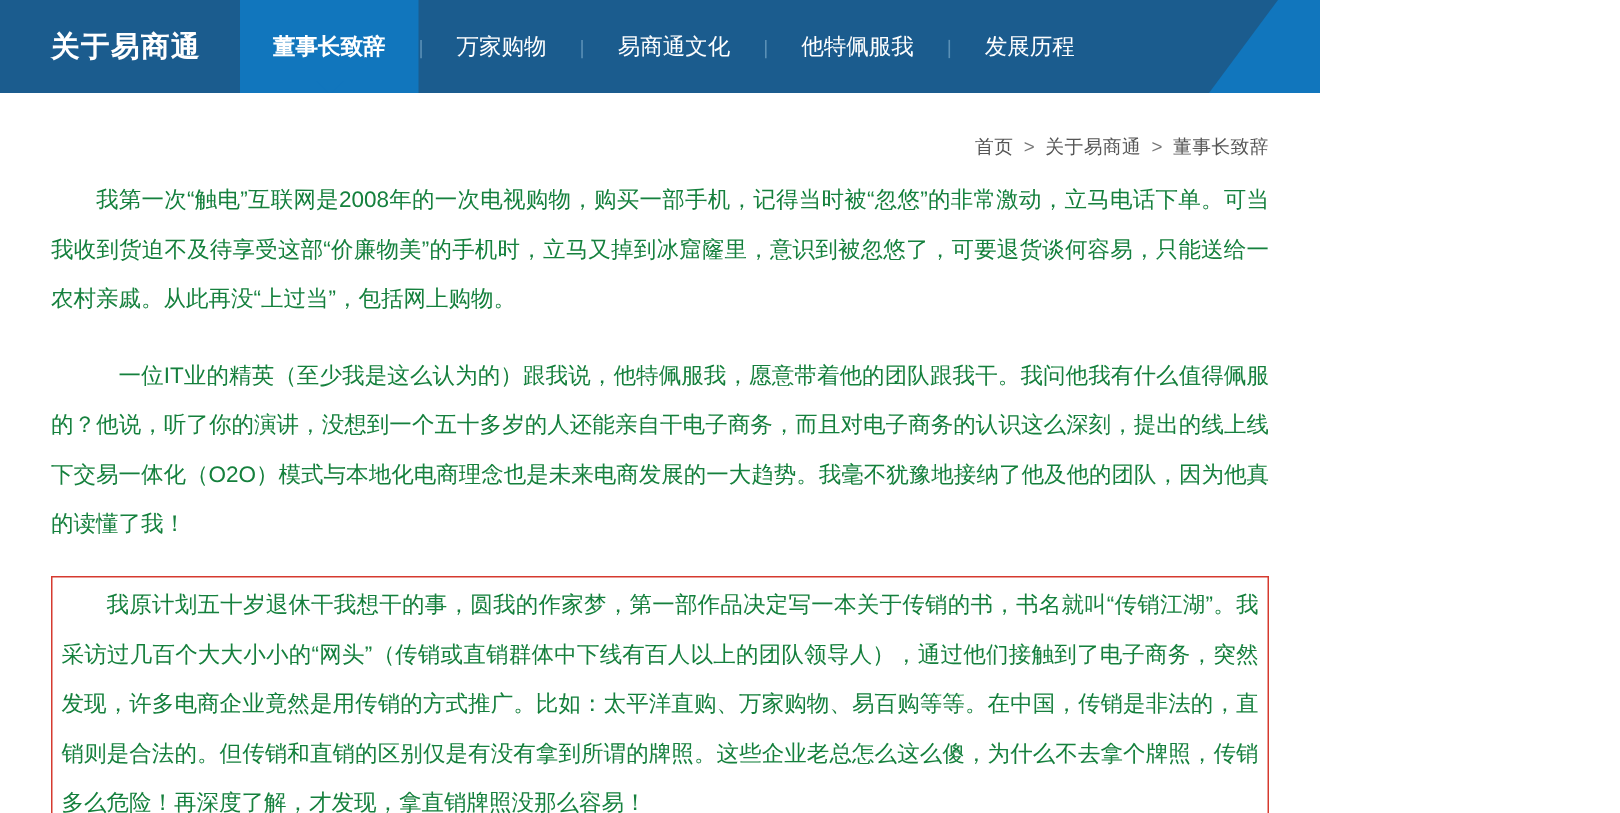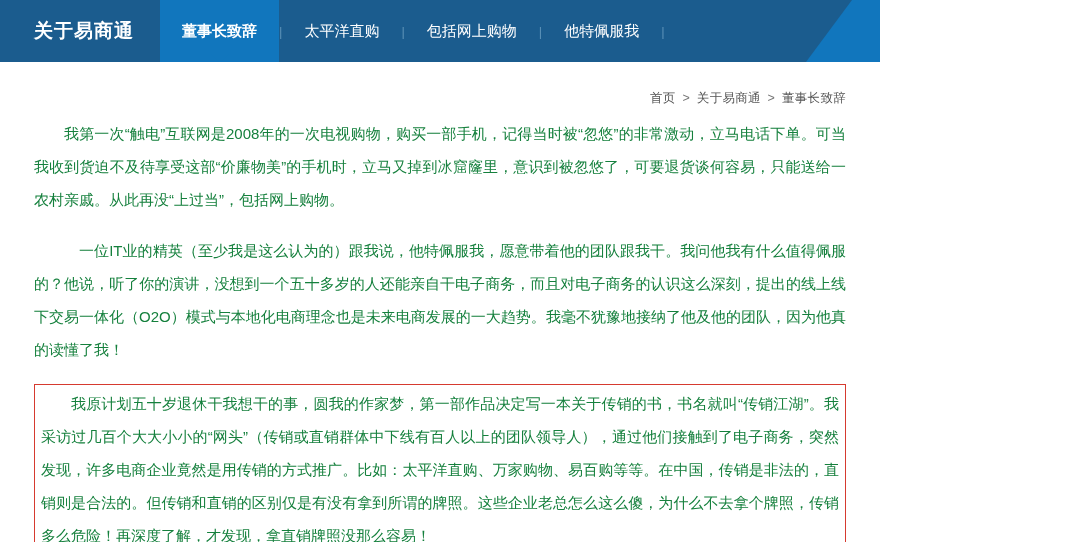--- a/index.html
+++ b/index.html
@@ -161,37 +161,40 @@
       <div class="nav-item active">
         <span>董事长致辞</span>
         <span class="nav-arrow">
             <i></i>
           </span>
       </div>
 
       <div class="nav-sep">|</div>
 
       <div class="nav-item">
-        <span>太平洋直购</span>
-      </div>
-
-      <div class="nav-sep">|</div>
-
-      <div class="nav-item">
-        <span>包括网上购物</span>
+        <span>万家购物</span>
+      </div>
+
+      <div class="nav-sep">|</div>
+
+      <div class="nav-item">
+        <span>易商通文化</span>
       </div>
 
       <div class="nav-sep">|</div>
 
       <div class="nav-item">
         <span>他特佩服我</span>
       </div>
 
       <div class="nav-sep">|</div>
 
+      <div class="nav-item">
+        <span>发展历程</span>
+      </div>
 
     </div>
 
     <div class="nav-corner"></div>
   </div>
 
   <div class="breadcrumb">
     <span class="crumb">首页</span>
     <span class="crumb-sep">&gt;</span>
     <span class="crumb">关于易商通</span>

